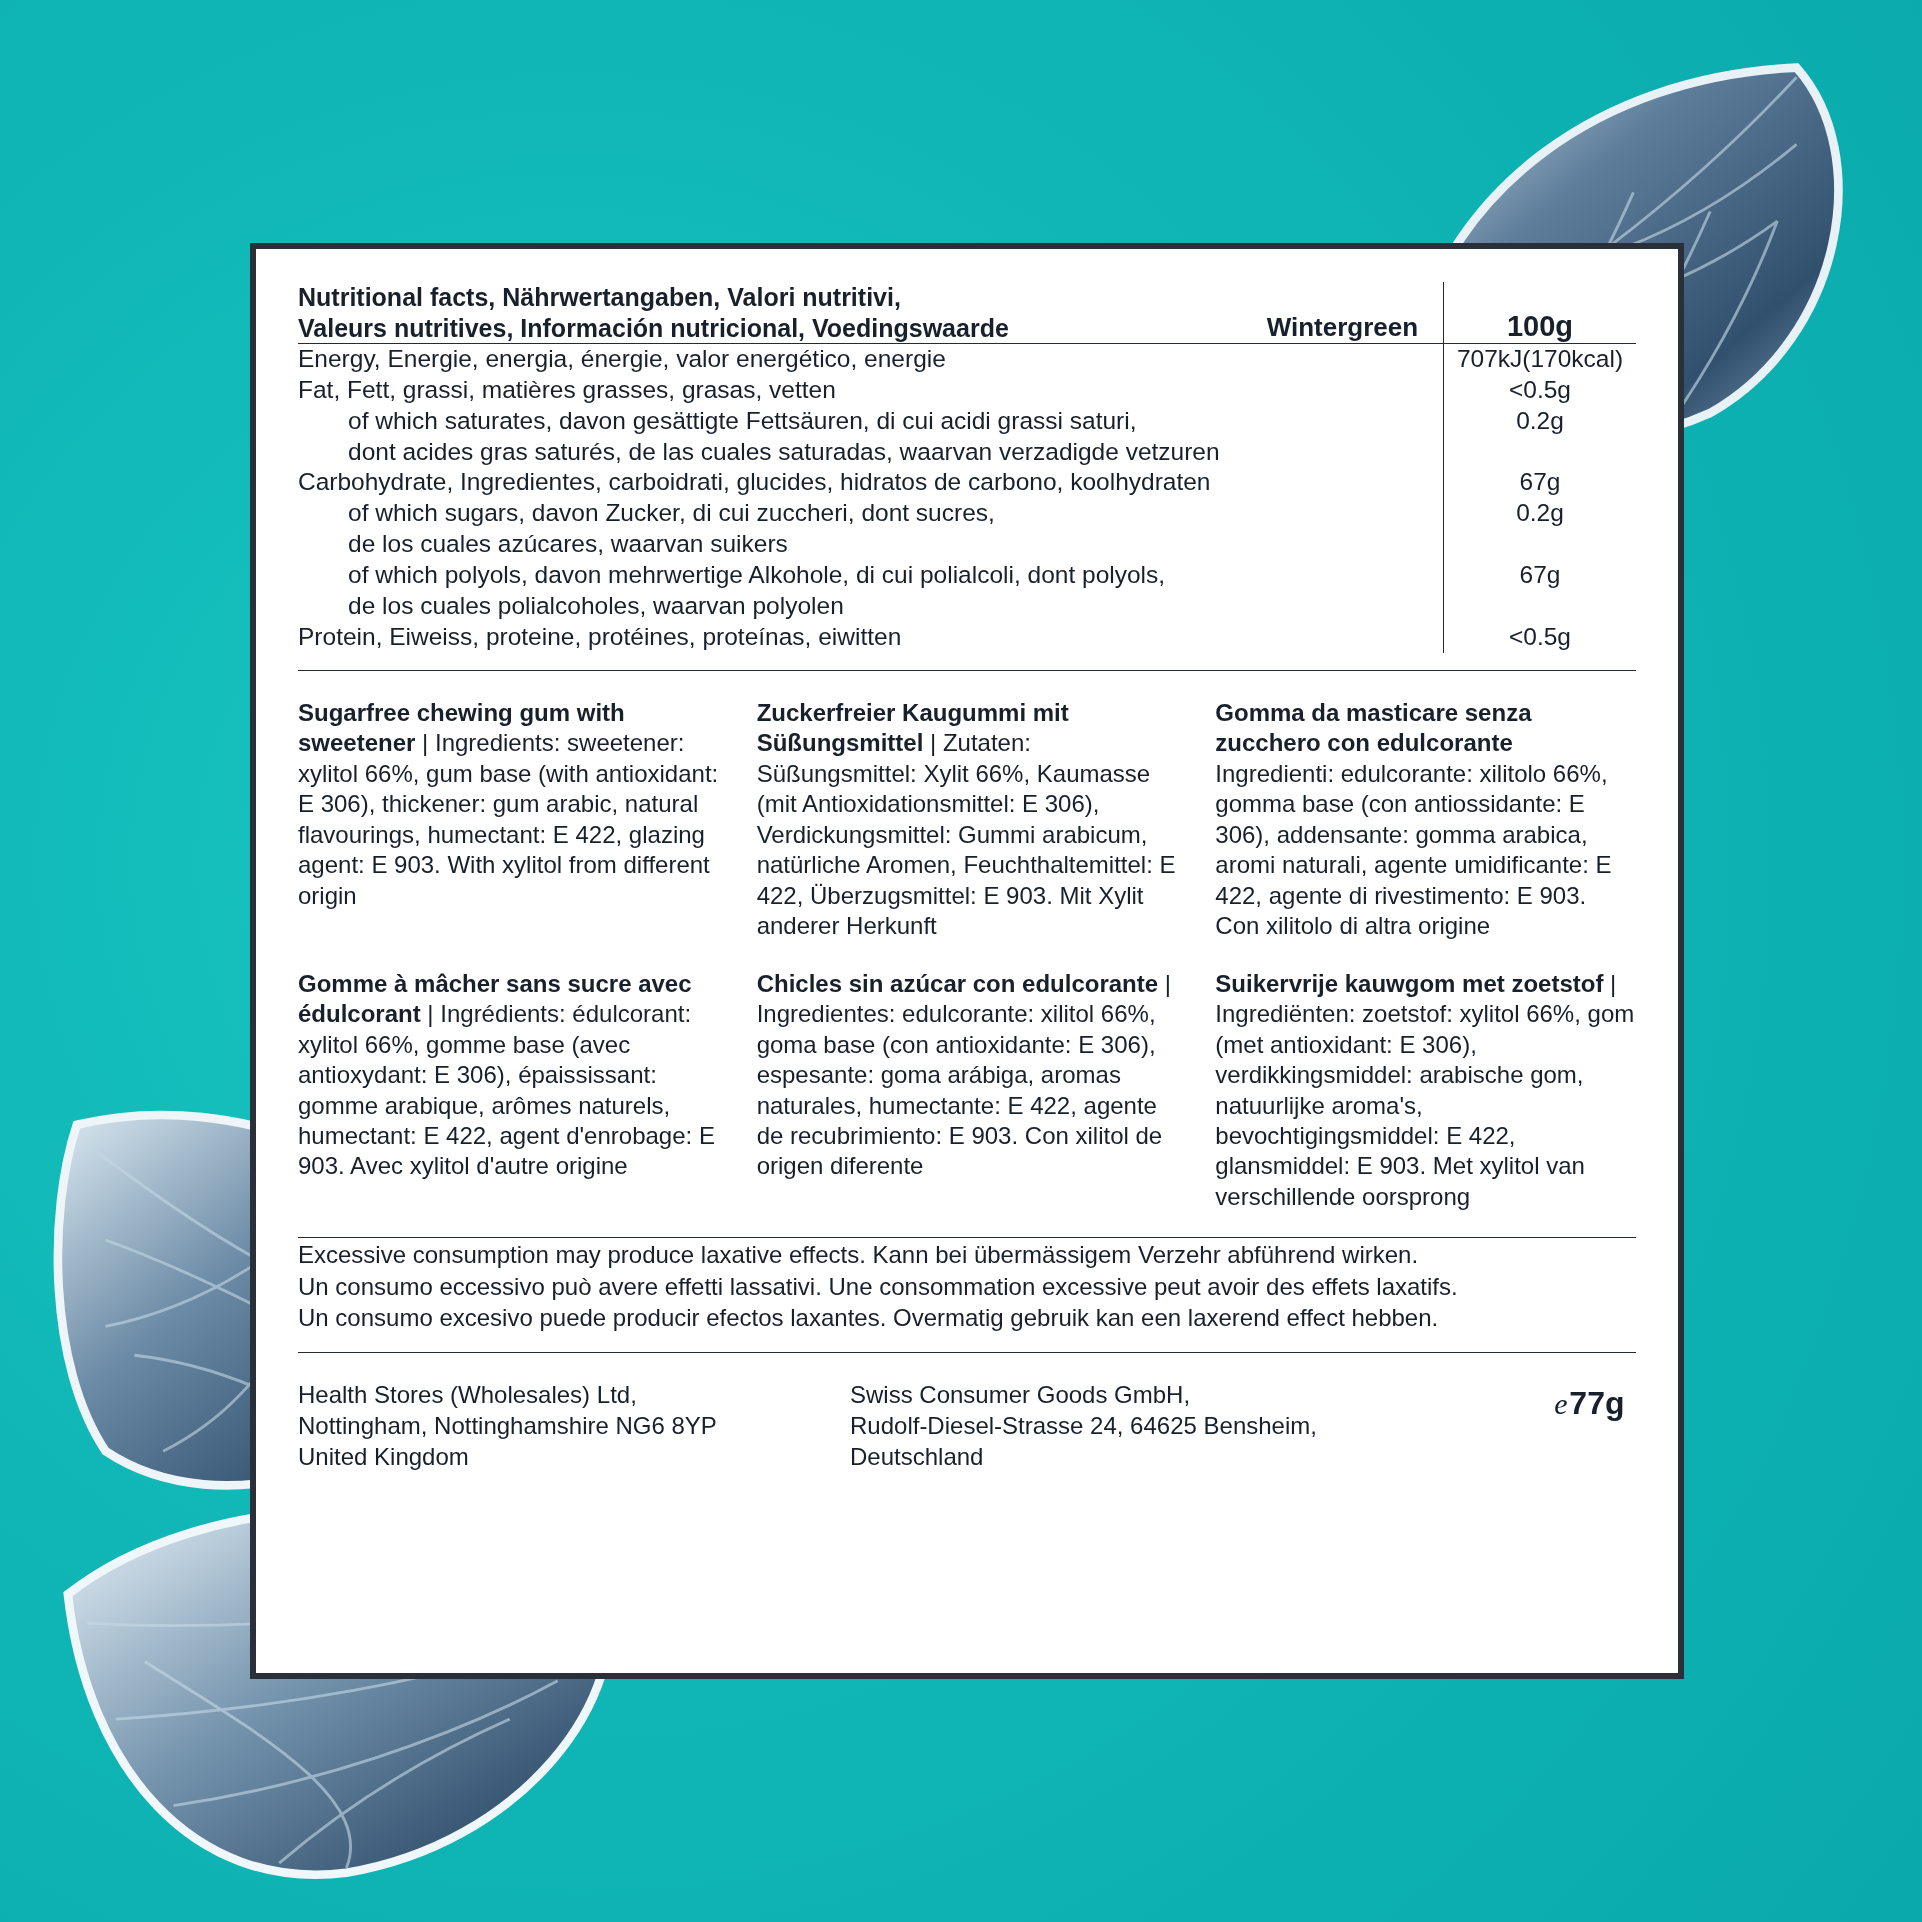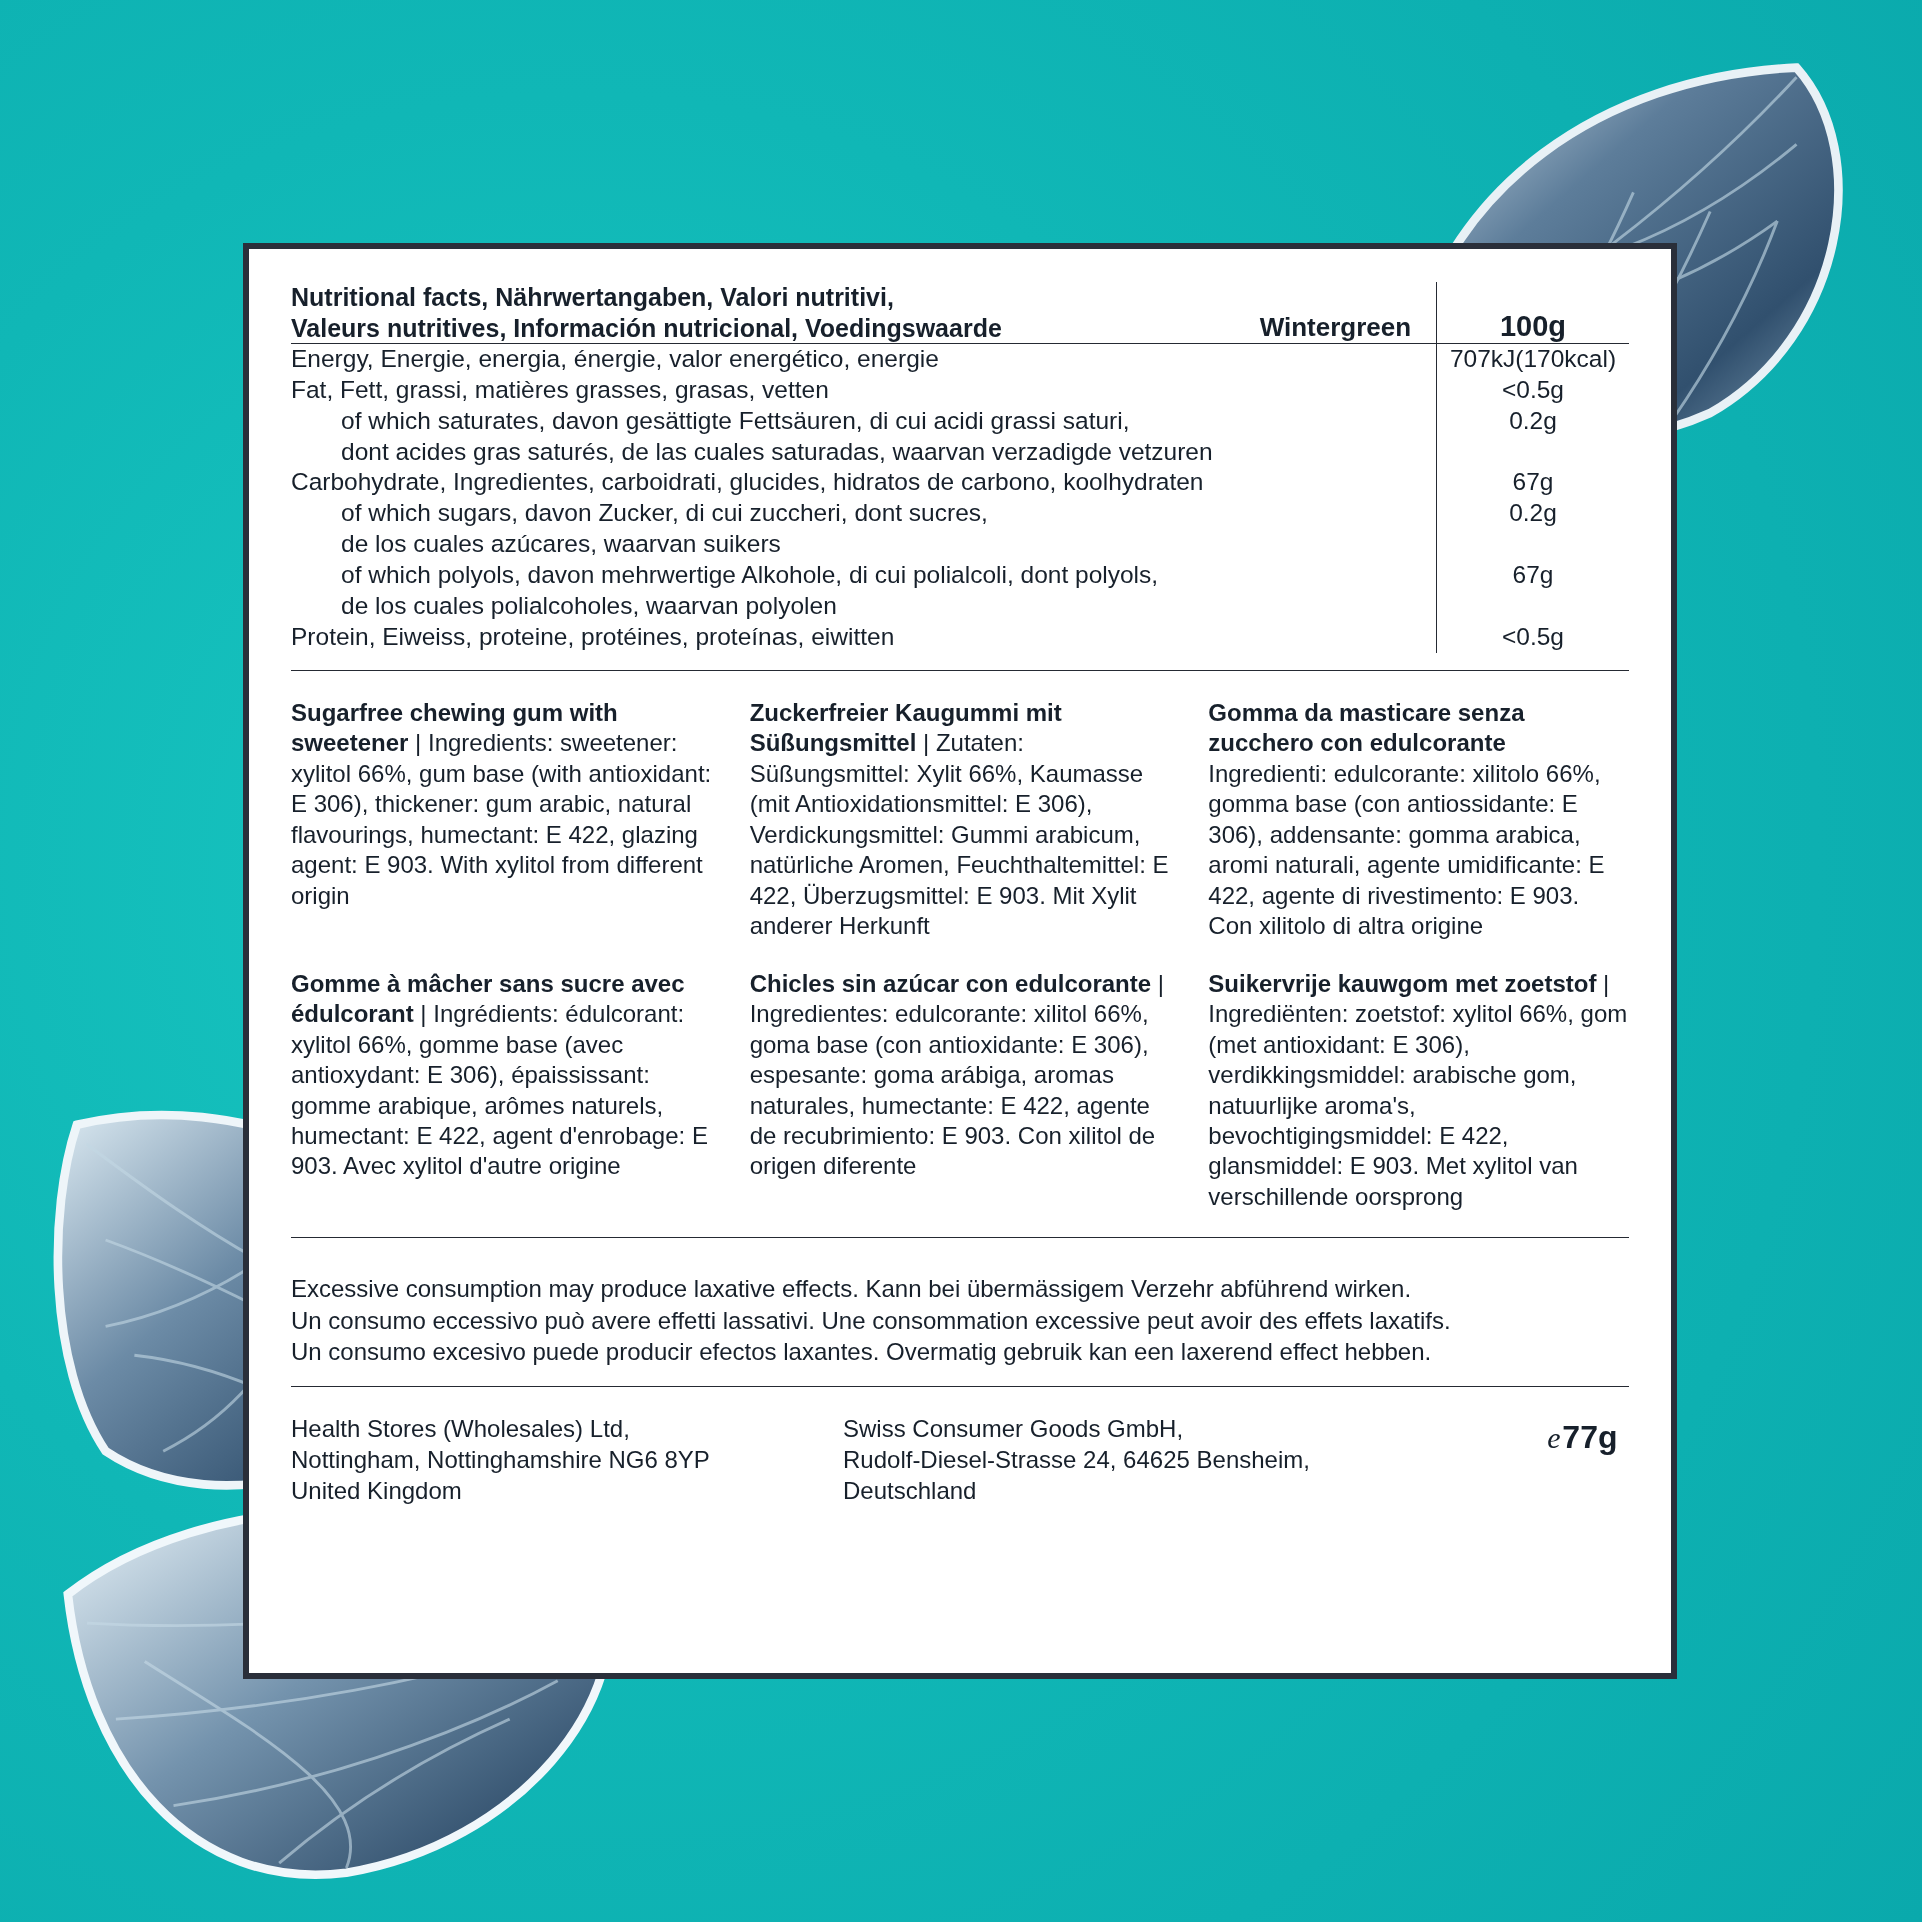--- a/index.html
+++ b/index.html
@@ -25,21 +25,21 @@
   
   .leaf {
     position: absolute;
     pointer-events: none;
   }
   .leaf svg { display:block; }
 
   
   .panel {
     position: absolute;
-    left: 243px;
+    left: 250px;
     top: 243px;
     width: 1434px;
     height: 1436px;
     background: #ffffff;
     border: 6.7px solid #2a2f3a;
     box-sizing: border-box;
     padding: 0;
   }
   .panel-inner {
     padding: 33px 42px 0 42px;
@@ -128,21 +128,21 @@
     color: #17202b;
   }
   .ing-cell b {
     font-weight: bold;
   }
 
   
   .warn {
     margin-top: 25px;
     border-top: 1.9px solid #252a33;
-    padding-top: 35px;
+    padding-top: 1px;
     font-size: 24px;
     line-height: 1.3;
     color: #17202b;
   }
 
   
   .footer {
     margin-top: 19px;
     border-top: 1.9px solid #252a33;
     padding-top: 26px;

